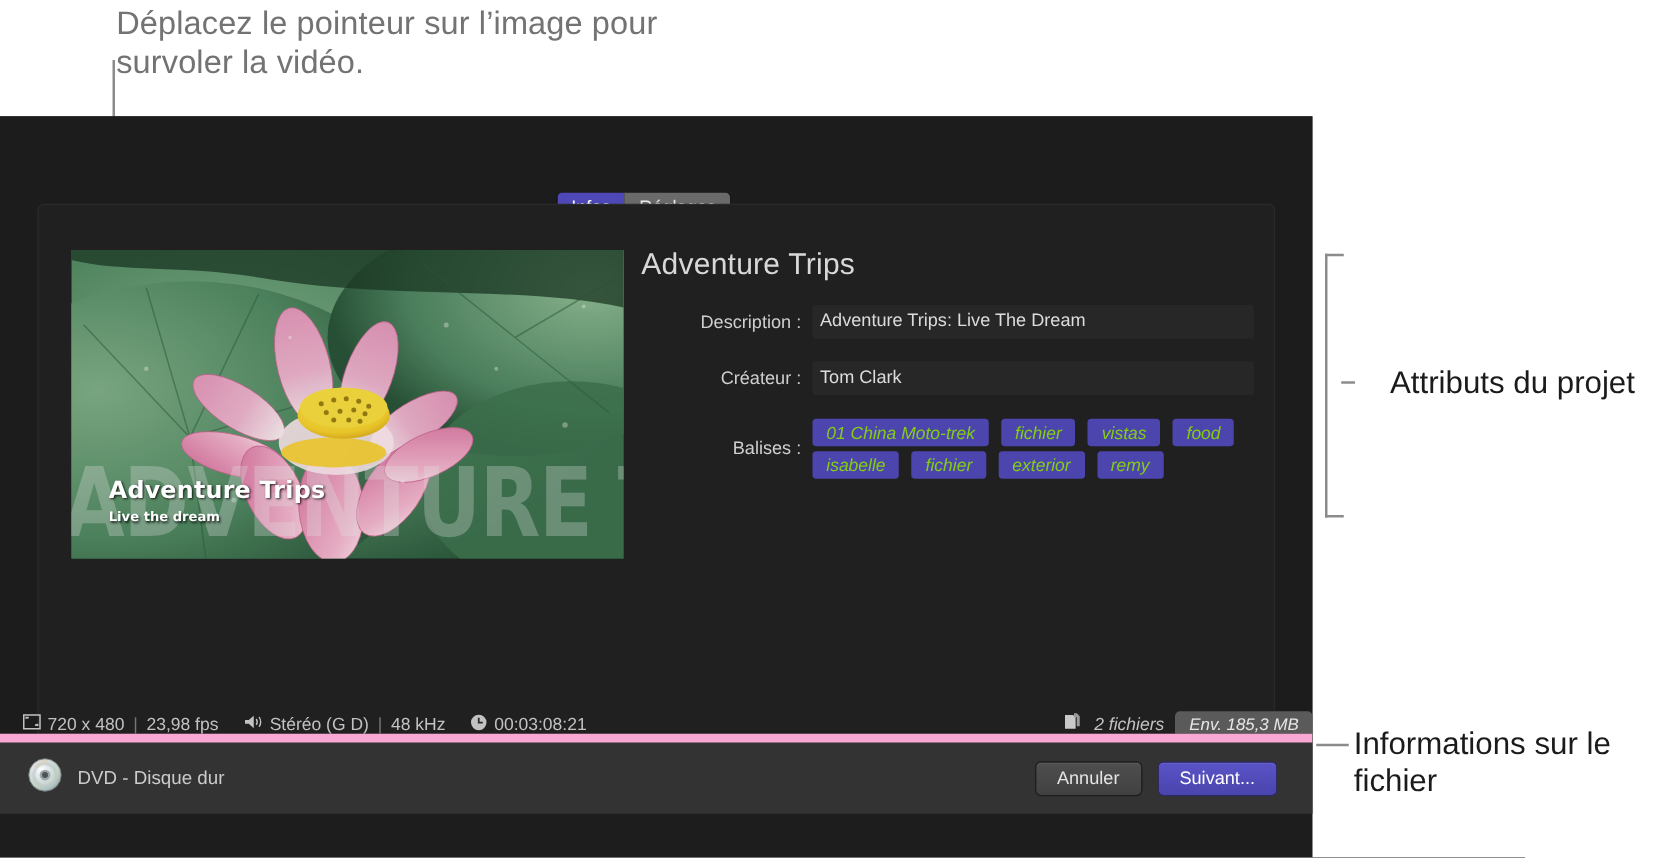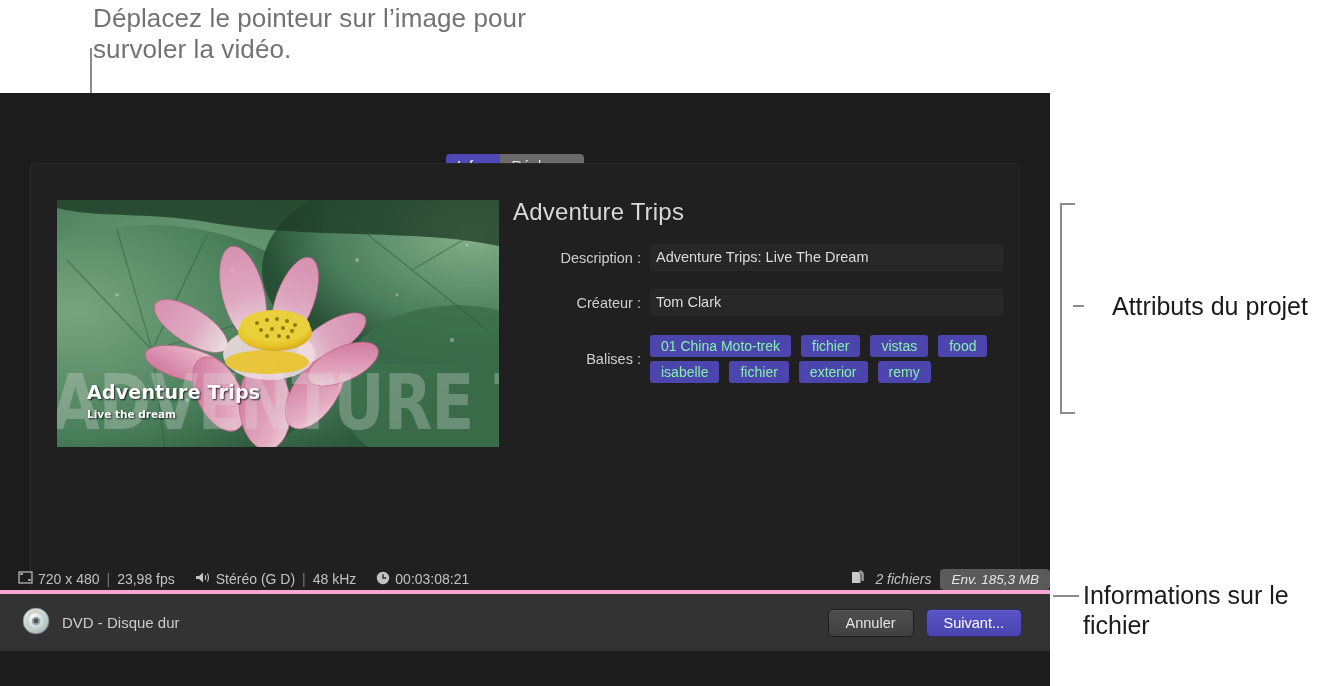--- a/index.html
+++ b/index.html
@@ -97,42 +97,42 @@
     color:#cfcfcf;line-height:22px;flex:none;
   }
   .row .fld{
     flex:1;background:#272727;border-radius:2px;
     font-size:14.5px;color:#dcdcdc;padding:3px 6px;line-height:21px;
     min-height:21px;
   }
   .row.tags .lab{line-height:20px;}
   .tagbox{flex:1;display:flex;flex-wrap:wrap;gap:4px 10px;padding-top:1px;}
   .tag{
-    background:#4b45ad;color:#86efac;font-size:14px;line-height:18px;
-    padding:2px 11px;border-radius:3px;white-space:nowrap;
+    background:#4b45ad;color:#84cc16;font-size:14px;line-height:18px;
+    padding:2px 11px;border-radius:3px;white-space:nowrap;font-style:italic;
   }
 
   
   .statusbar{
     position:absolute;left:0;right:0;bottom:57px;height:30px;
     display:flex;align-items:center;color:#c2c2c2;font-size:14px;
   }
   .sb-left{display:flex;align-items:center;padding-left:18px;gap:7px;}
   .sb-right{margin-left:auto;display:flex;align-items:center;gap:9px;font-style:italic;}
   .sep{color:#777;margin:0 2px;}
   .grp{display:flex;align-items:center;gap:5px;margin-right:13px;}
   .sizebadge{
     background:#5a5a5a;color:#e6e6e6;font-size:13.5px;
     padding:3px 11px;border-radius:4px;
   }
 
   
   .bottombar{
     position:absolute;left:0;right:0;bottom:0;height:57px;
-    background:#333333;border-top:4px solid #f9a8d4;
+    background:#333333;border-top:7px solid #f9a8d4;
     display:flex;align-items:center;
   }
   .disc-label{color:#cccccc;font-size:15px;margin-left:12px;}
   .btns{margin-left:auto;display:flex;gap:12px;padding-right:28px;}
   .btn{
     font-size:14.5px;padding:5px 17px;border-radius:5px;
     border:1px solid #1d1d1d;color:#e4e4e4;
     background:linear-gradient(to bottom,#4e4e4e,#414141);
     box-shadow:0 1px 0 rgba(255,255,255,.08) inset;
   }

